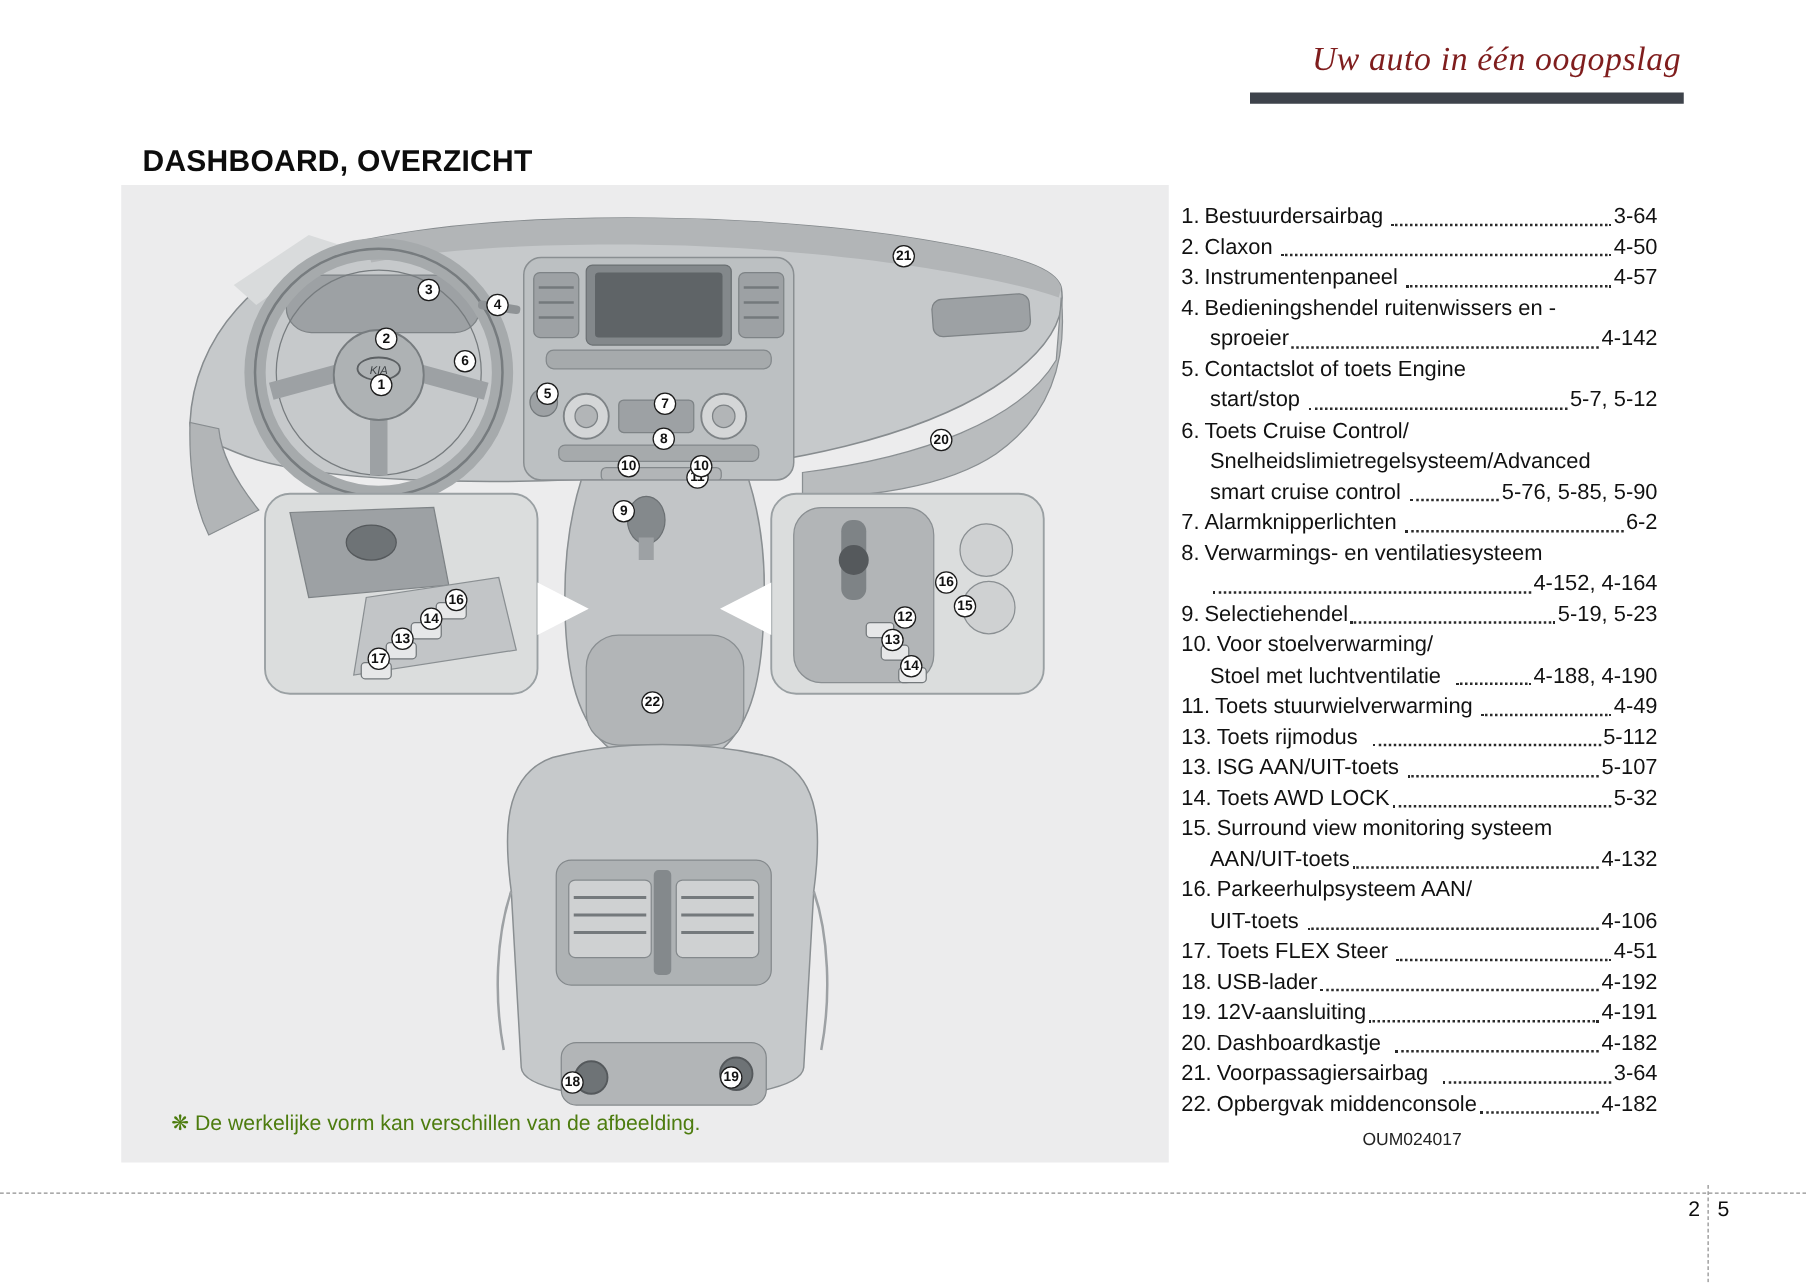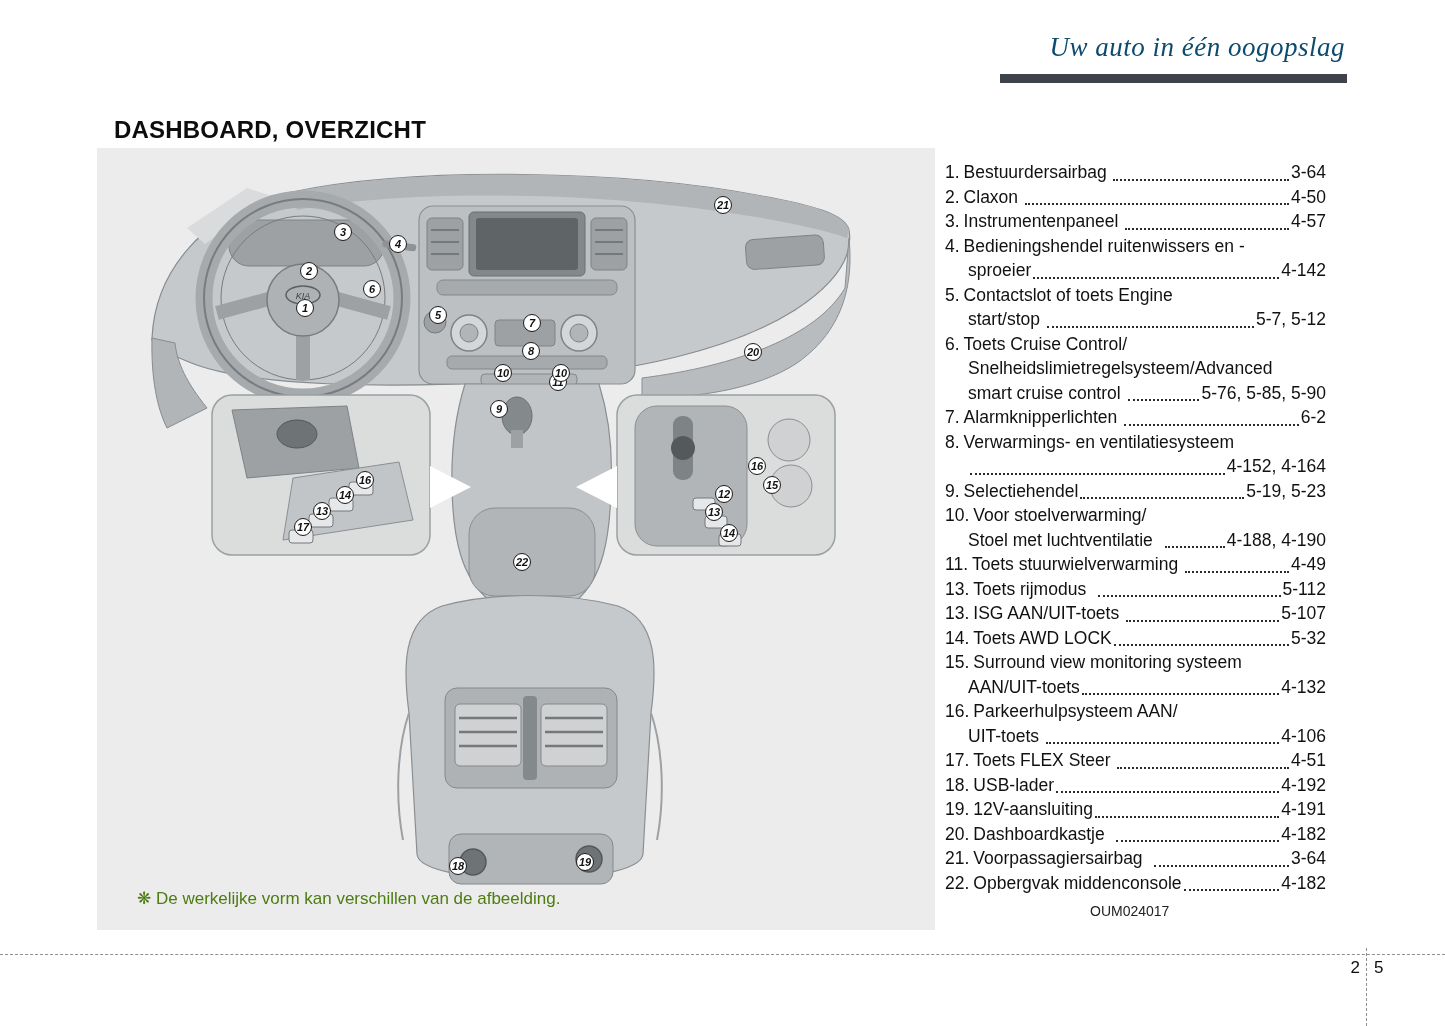--- a/index.html
+++ b/index.html
@@ -4,37 +4,36 @@
 <style>
   html,body { margin:0; padding:0; background:#ffffff; }
   .page {
     position:relative; width:1445px; height:1026px; background:#ffffff;
     font-family:"Liberation Sans", sans-serif; color:#111; overflow:hidden;
   }
   
   .chapter-title {
     position:absolute; top:32px; right:100px;
     font-family:"Liberation Serif", serif; font-style:italic;
-    font-size:27px; color:#0c4a6e; letter-spacing:0.5px;
+    font-size:27px; color:#7f1d1d; letter-spacing:0.5px;
   }
   .chapter-bar { position:absolute; top:74px; left:1000px; width:347px; height:9px; background:#3e434b; }
   .page-heading {
     position:absolute; top:102px; left:100px; margin:14px;
     font-size:24px; font-weight:bold; color:#0d0d0d; letter-spacing:0.2px;
   }
   
   .figure-panel { position:absolute; left:97px; top:148px; width:838px; height:782px; background:#ececed; }
   .figure-panel svg { position:absolute; left:0; top:0; }
   .callout {
     position:absolute; width:18px; height:18px; border-radius:50%;
     background:#ffffff; border:1.5px solid #1c1c1c; box-sizing:border-box;
     color:#111; font-size:11px; font-weight:bold; line-height:1;
     display:flex; align-items:center; justify-content:center;
     transform:translate(-50%,-50%);
-    font-style:italic;
   }
   .figure-note { position:absolute; left:40px; top:740px; font-size:17px; color:#4d7c0f; }
   .figure-code { position:absolute; left:1090px; top:903px; font-size:14px; color:#222; }
   
   .legend { position:absolute; left:945px; top:160px; width:381px; }
   .legend-item { margin:0; }
   .legend-line { display:flex; align-items:flex-end; line-height:24.5px; font-size:17.5px; white-space:pre; }
   .legend-line .num { flex:0 0 auto; margin-right:4px; }
   .legend-line .txt { flex:0 0 auto; }
   .legend-line .leader { flex:1 1 auto; min-width:6px; border-bottom:2.4px dotted #2a2a2a; margin:0 2px 4px 2px; }

